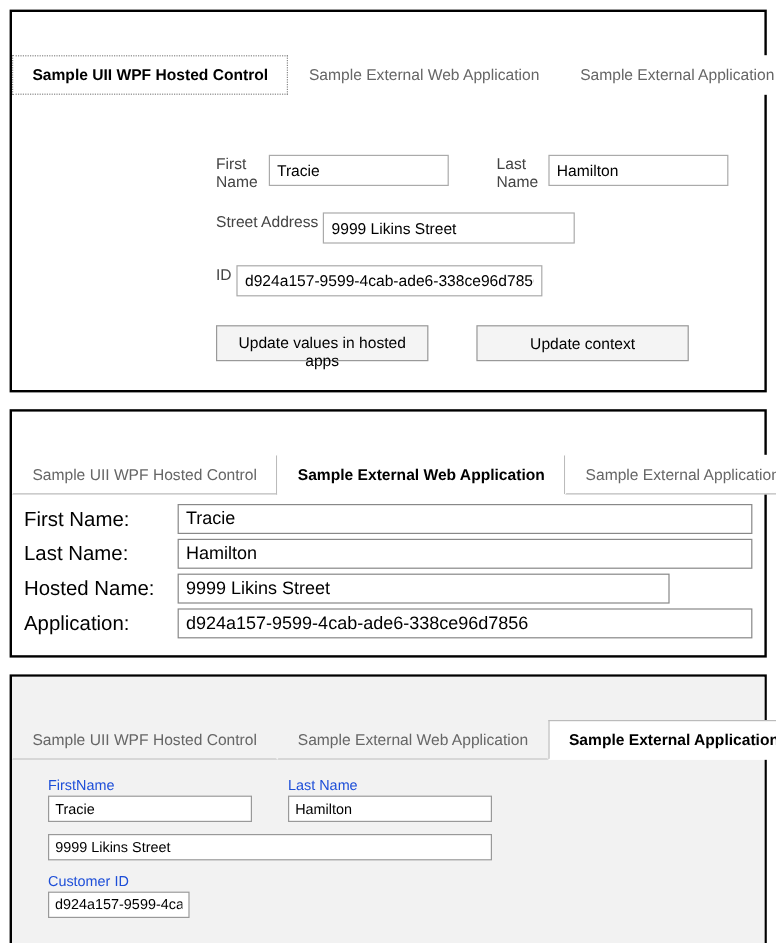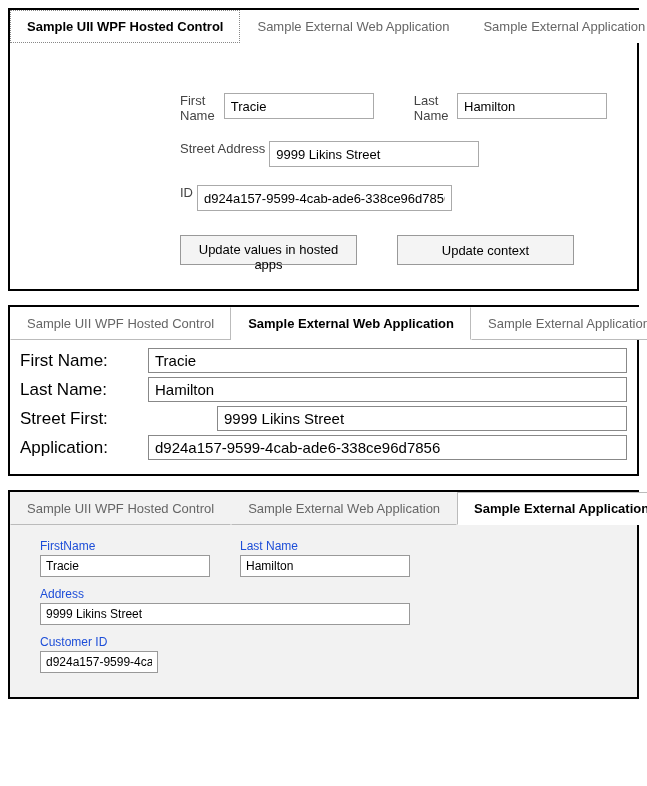--- a/index.html
+++ b/index.html
@@ -21,20 +21,21 @@
     display: flex;
     font-size: 13px;
   }
   .tab {
     padding: 8px 16px;
     color: #666;
     cursor: pointer;
     border: 1px solid transparent;
     white-space: nowrap;
     background: #fff;
+    margin-top: 36px;
   }
   .p1 .tab.active {
     color: #000;
     font-weight: 600;
     border: 1px dotted #888;
   }
   .p2 .tab {
     border-right: 1px solid #bbb;
     border-bottom: 1px solid #bbb;
   }
@@ -100,21 +101,20 @@
     height: 30px;
   }
   
   .p2-body {
     padding: 8px 10px 10px 10px;
   }
   .kvrow {
     display: flex;
     align-items: center;
     margin-bottom: 4px;
-    justify-content: space-between;
   }
   .kvlabel {
     width: 128px;
     font-size: 17px;
     color: #000;
   }
   .kvinput {
     flex: 1;
     border: 1px solid #888;
     padding: 3px 6px;
@@ -202,21 +202,21 @@
   <div class="p2-body">
     <div class="kvrow">
       <span class="kvlabel">First Name:</span>
       <input class="kvinput" value="Tracie" style="">
     </div>
     <div class="kvrow">
       <span class="kvlabel">Last Name:</span>
       <input class="kvinput" value="Hamilton" style="">
     </div>
     <div class="kvrow">
-      <span class="kvlabel">Street First:</span>
+      <span class="kvlabel">Hosted Name:</span>
       <input class="kvinput short" value="9999 Likins Street" style="">
     </div>
     <div class="kvrow">
       <span class="kvlabel">Application:</span>
       <input class="kvinput" value="d924a157-9599-4cab-ade6-338ce96d7856" style="">
     </div>
   </div>
 </div>
 
 <div class="panel p3">
@@ -231,21 +231,20 @@
         <span class="label3">FirstName</span>
         <input class="input3 w170" value="Tracie" style="">
       </div>
       <div class="p3-field">
         <span class="label3">Last Name</span>
         <input class="input3 w170" value="Hamilton" style="">
       </div>
     </div>
     <div class="p3-row">
       <div class="p3-field">
-        <span class="label3">Address</span>
         <input class="input3 w330" value="9999 Likins Street" style="">
       </div>
     </div>
     <div class="p3-row">
       <div class="p3-field">
         <span class="label3">Customer ID</span>
         <input class="input3 w130" value="d924a157-9599-4ca" style="">
       </div>
     </div>
   </div>

